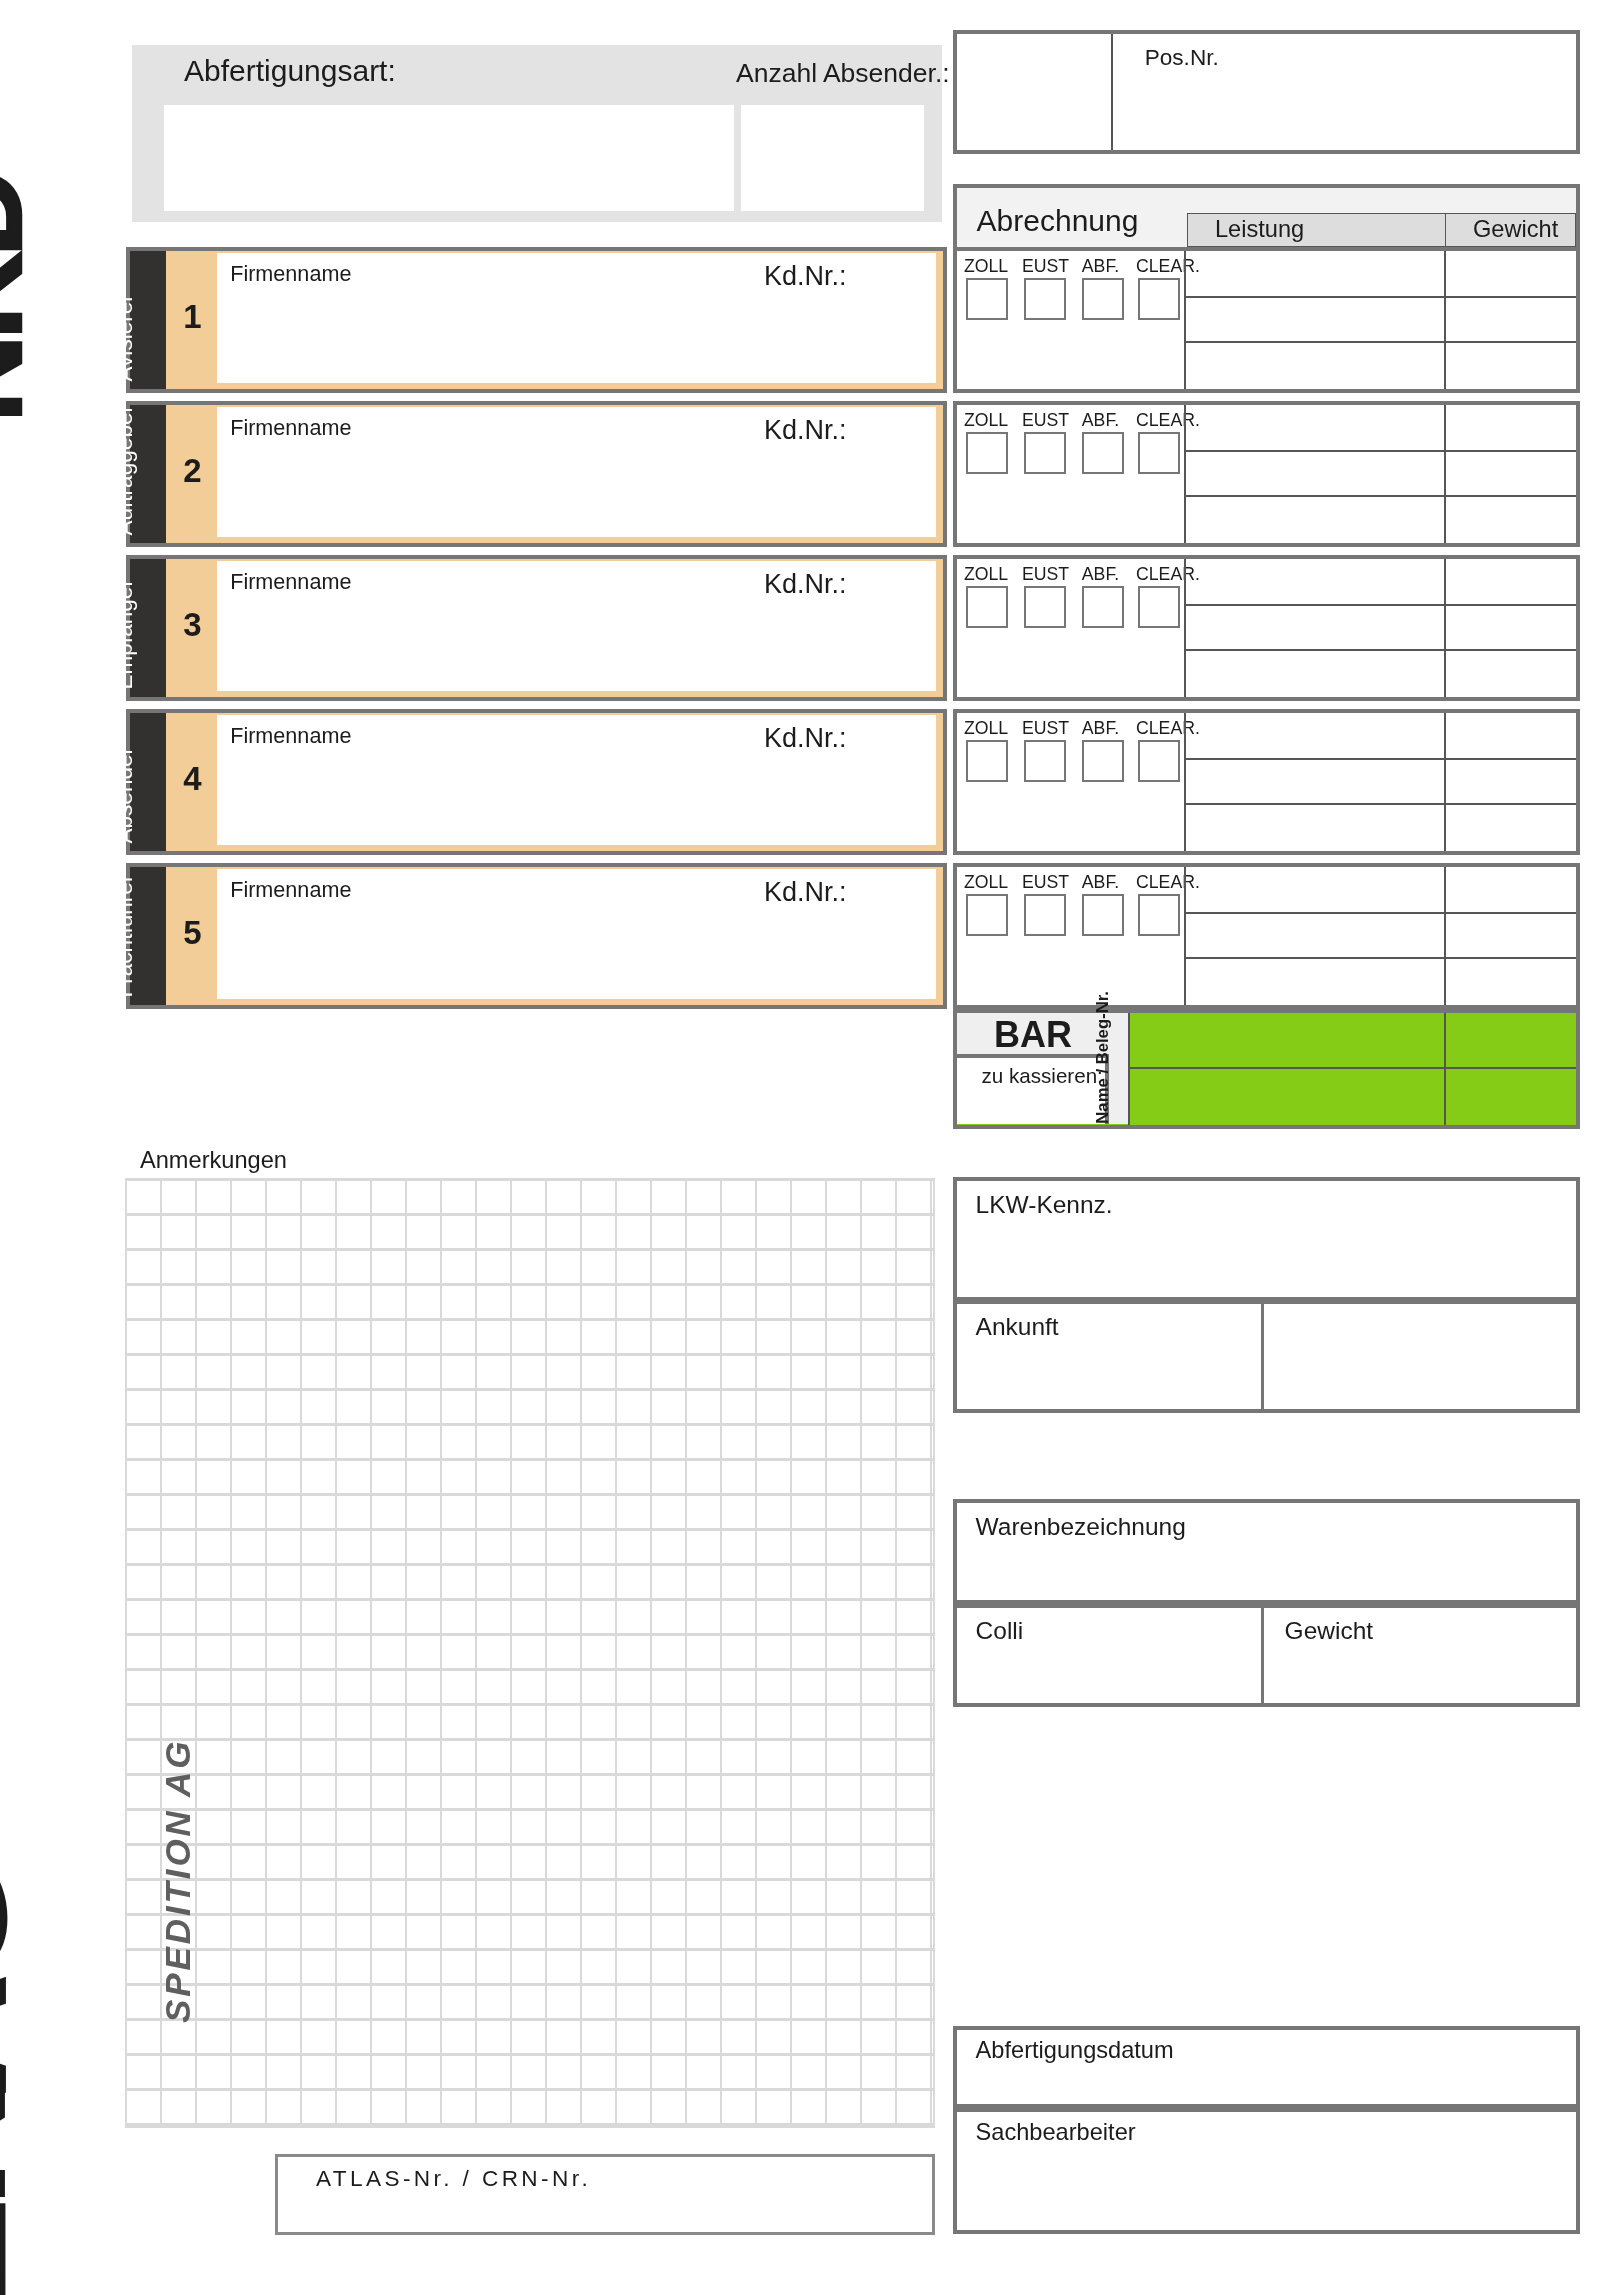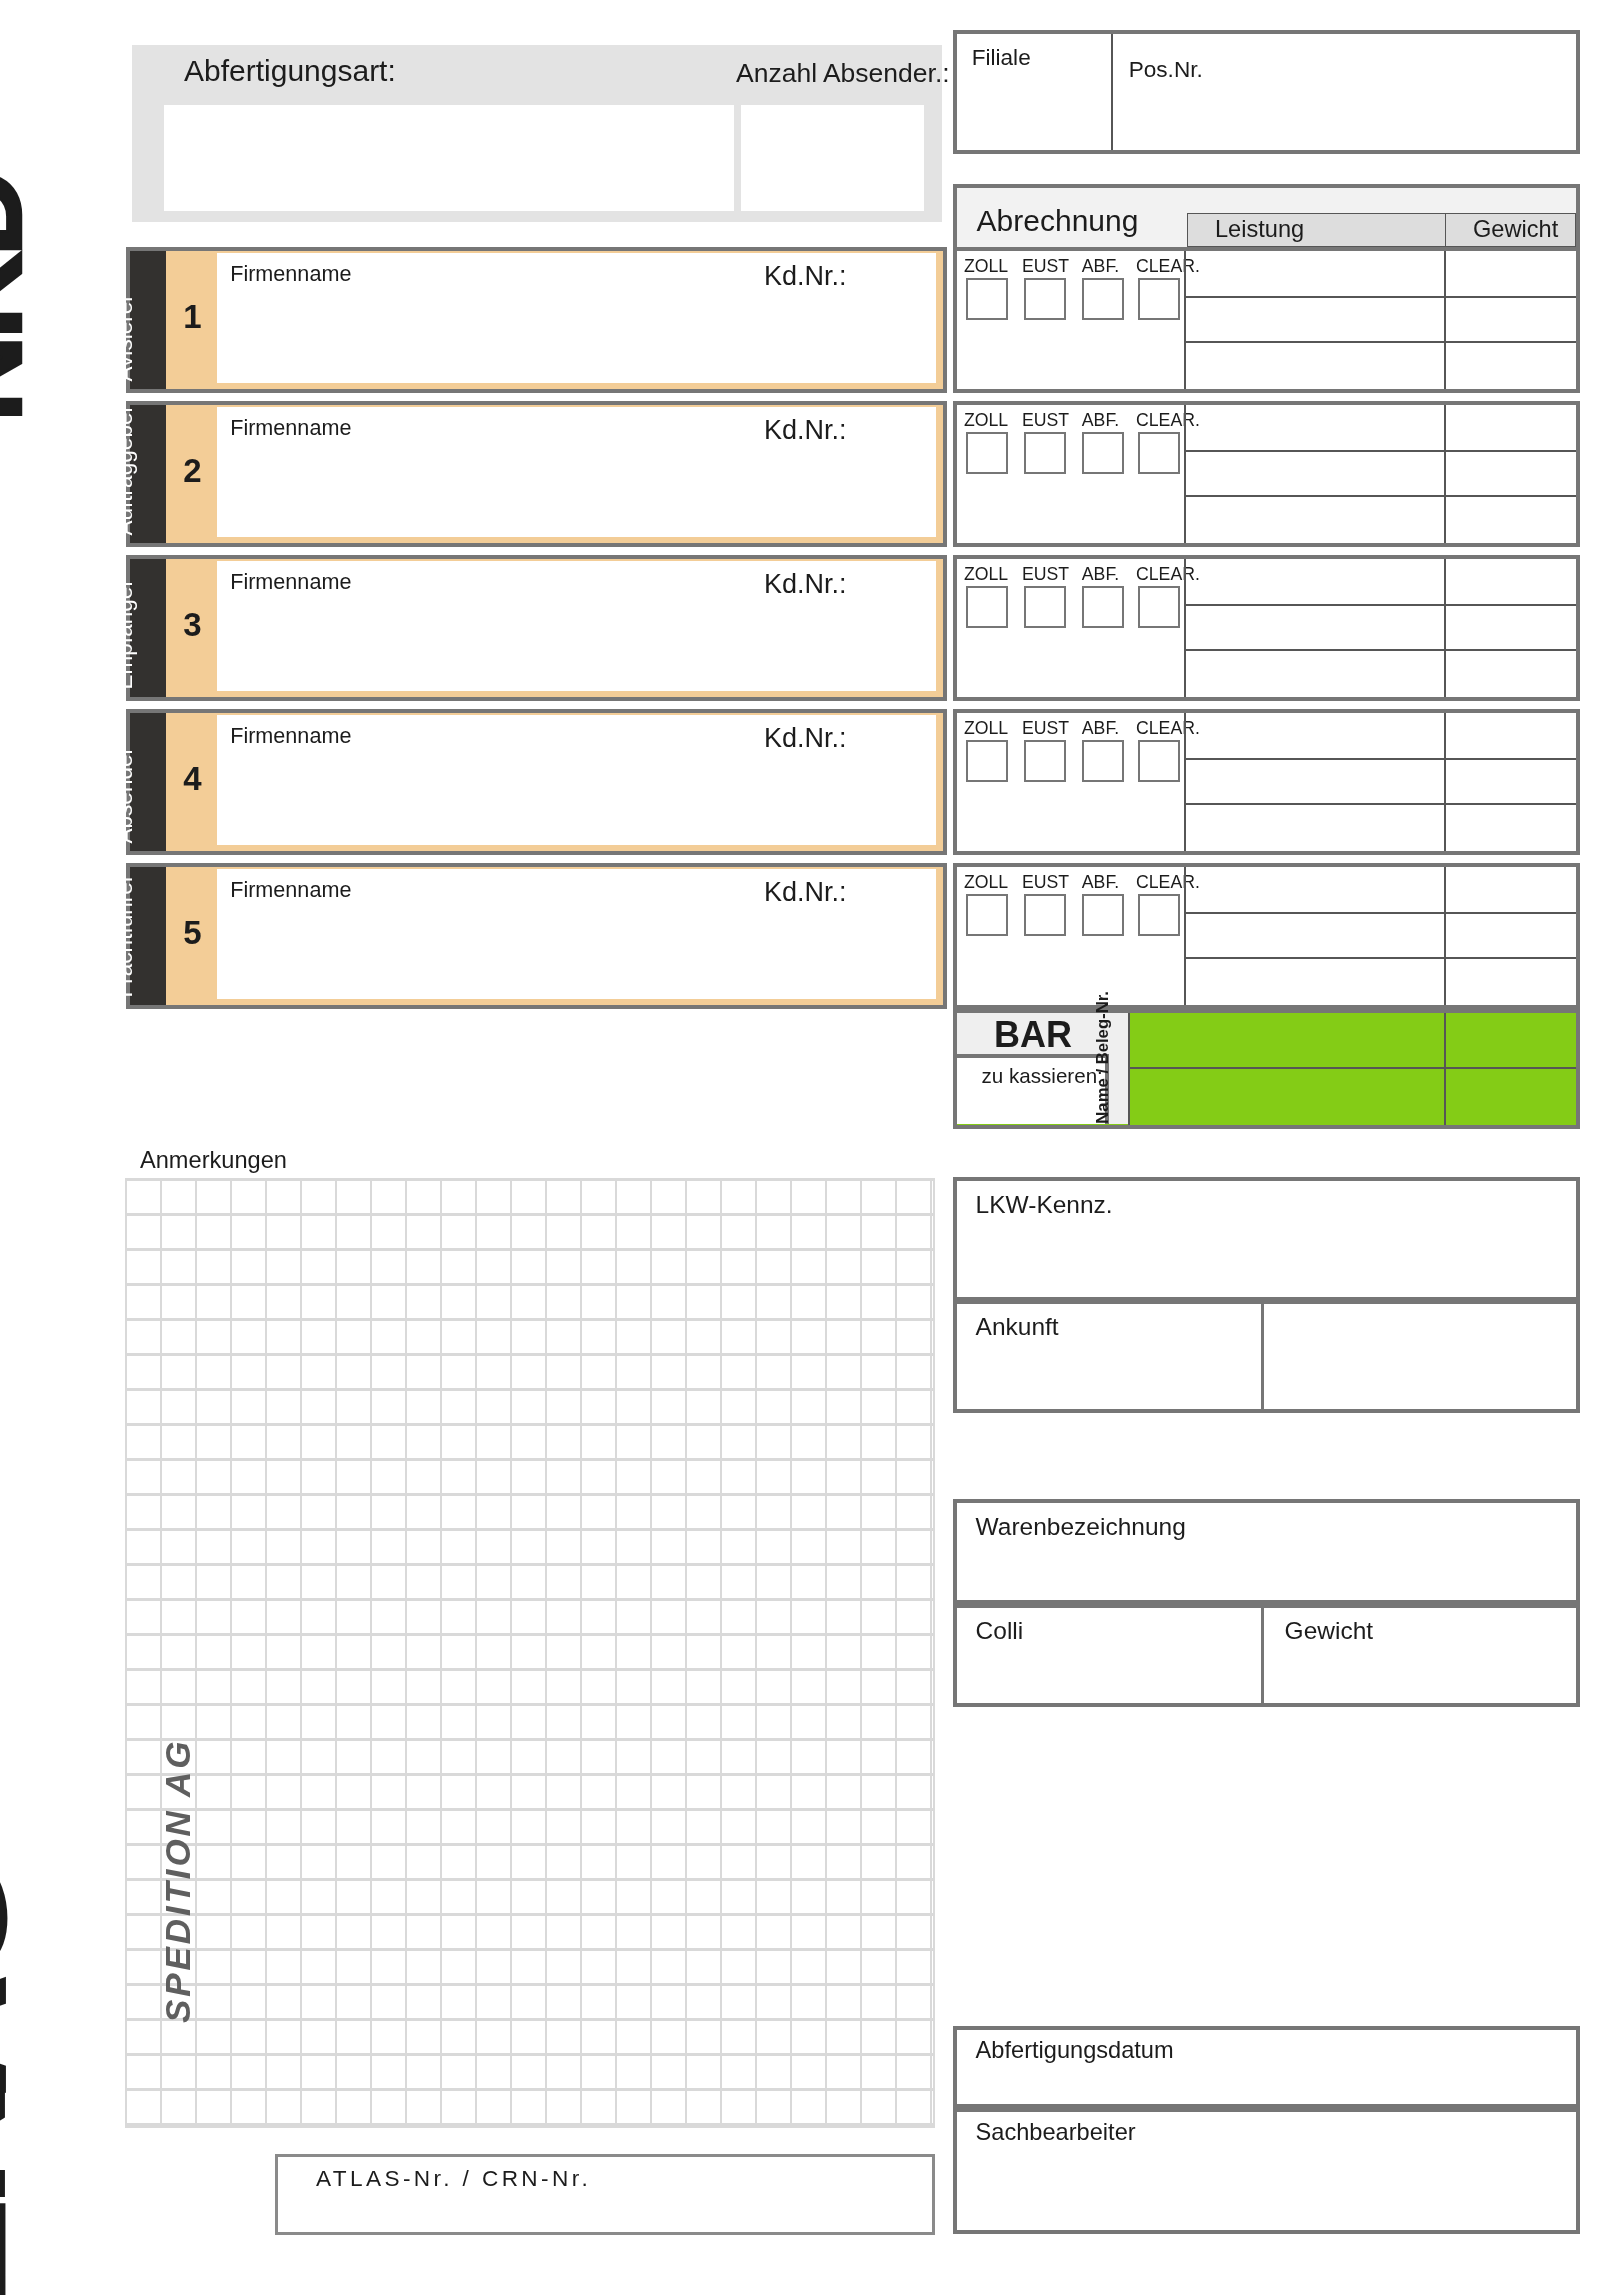--- a/index.html
+++ b/index.html
@@ -53,25 +53,22 @@
   <span class="vtext logo" style="left:40px;top:300px;font-size:123px;">NKD</span>
 
   <div class="abs band">
     <span class="lbl" style="left:52px;top:8.8px;font-size:30px;">Abfertigungsart:</span>
     <div class="whitebox" style="left:32px;top:60px;width:570px;height:106px;"></div>
     <span class="lbl" style="left:604px;top:12.8px;width:189px;text-align:right;font-size:26.5px;">Anzahl Absender.:</span>
     <div class="whitebox" style="left:609px;top:60px;width:183px;height:106px;"></div>
   </div>
 
   <div class="abs gbox" style="left:953px;top:30px;width:627px;height:124px;border-width:4.9px;">
-    <div class="fill" style="right:auto;width:154px;">
-      <span class="lbl" style="left:14.7px;top:10.8px;font-size:22.6px;">Filiale</span>
-    </div>
     <div class="divV" style="left:154px;width:2px;background:var(--line);"></div>
-    <div class="fill" style="left:156px;margin-top:12px;">
+    <div class="fill" style="left:172px;">
       <span class="lbl" style="left:15.7px;top:10.8px;font-size:22.6px;">Pos.Nr.</span>
     </div>
   </div>
 
   <div class="abs" style="left:953px;top:184px;width:627px;height:63px;background:var(--hdr);
        border:4.4px solid var(--border);border-bottom:none;">
     <span class="lbl" style="left:19.6px;top:15.7px;font-size:30px;">Abrechnung</span>
   </div>
   <div class="abs" style="left:1187px;top:213px;width:259px;height:34px;background:var(--cellhdr);
        border:1.5px solid var(--line);font-size:23.6px;line-height:31px;padding-left:27px;">Leistung</div>

